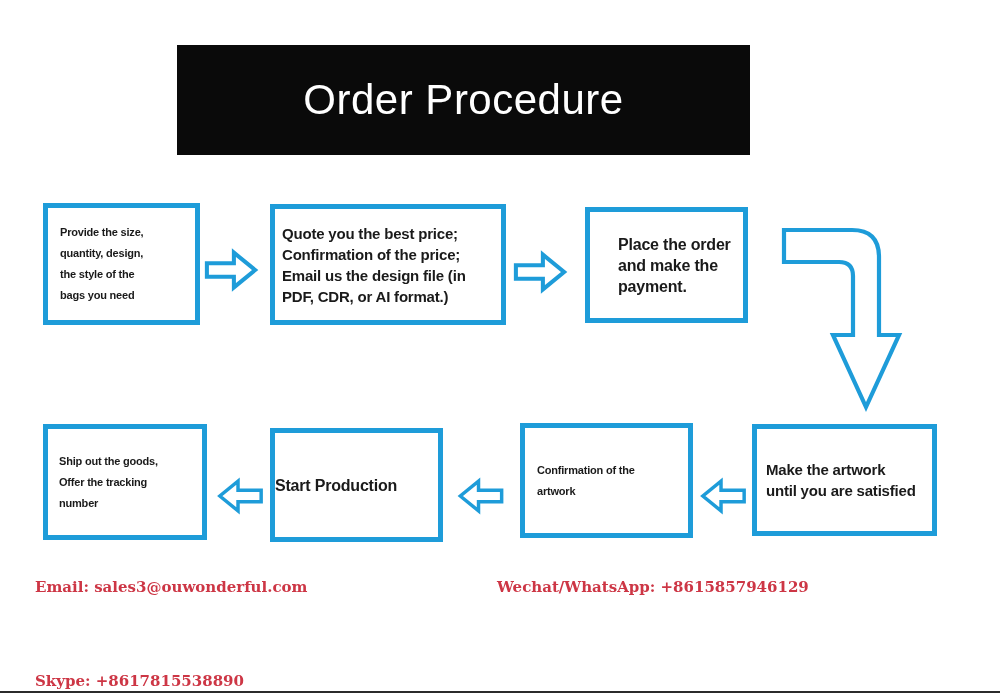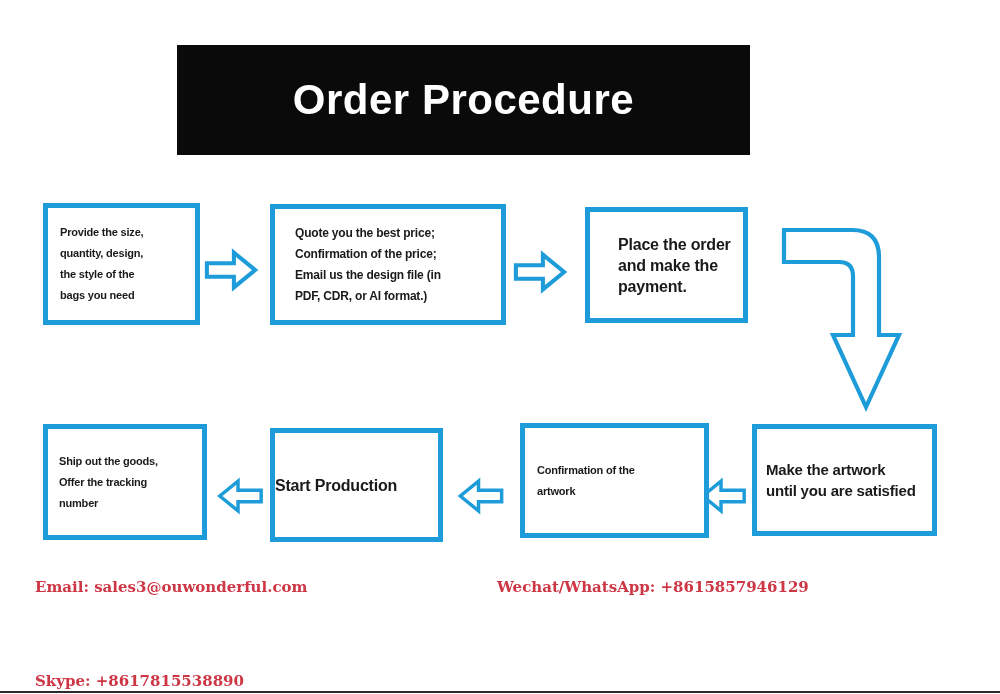--- a/index.html
+++ b/index.html
@@ -11,34 +11,34 @@
   *{margin:0;padding:0;box-sizing:border-box;}
   body{background:#fff;font-family:"Liberation Sans",sans-serif;}
   .canvas{
     position:relative;width:1000px;height:694px;background:#ffffff;overflow:hidden;
   }
   .header-banner{
     position:absolute;left:177px;top:45px;width:573px;height:110px;
     background:var(--header-bg);display:flex;align-items:center;justify-content:center;
   }
   .header-banner .title{
-    color:#ffffff;font-size:42px;font-weight:bold;letter-spacing:0.5px;
+    color:#ffffff;font-size:42px;font-weight:normal;letter-spacing:0.5px;
     font-family:"Liberation Sans",sans-serif;
   }
   .flow-box{
     position:absolute;background:#ffffff;border:5px solid var(--accent);
     display:flex;align-items:center;
     color:var(--ink);font-size:11px;font-weight:600;line-height:21px;
     letter-spacing:-0.2px;white-space:pre;overflow:hidden;
   }
   .box-1{left:43px;top:203px;width:157px;height:122px;padding-left:12px;}
-  .box-2{left:270px;top:204px;width:236px;height:121px;padding-left:20px;font-size:12px;}
+  .box-2{left:270px;top:204px;width:236px;height:121px;padding-left:7px;font-size:15px;}
   .box-3{left:585px;top:207px;width:163px;height:116px;padding-left:28px;font-size:16px;}
   .box-4{left:752px;top:424px;width:185px;height:112px;padding-left:9px;font-size:15px;}
-  .box-5{left:520px;top:423px;width:189px;height:115px;padding-left:12px;}
+  .box-5{left:520px;top:423px;width:173px;height:115px;padding-left:12px;}
   .box-6{left:270px;top:428px;width:173px;height:114px;font-size:16px;}
   .box-7{left:43px;top:424px;width:164px;height:116px;padding-left:11px;}
   .arrow{position:absolute;overflow:visible;}
   .arrow-path{fill:#ffffff;stroke:var(--accent);stroke-width:4.2;stroke-linejoin:miter;}
   .contact{
     position:absolute;color:var(--red);font-family:"DejaVu Serif","Liberation Serif",serif;
     font-weight:bold;font-size:15px;white-space:nowrap;
   }
   .contact-email{left:35px;top:578px;}
   .contact-wechat{left:497px;top:578px;}

